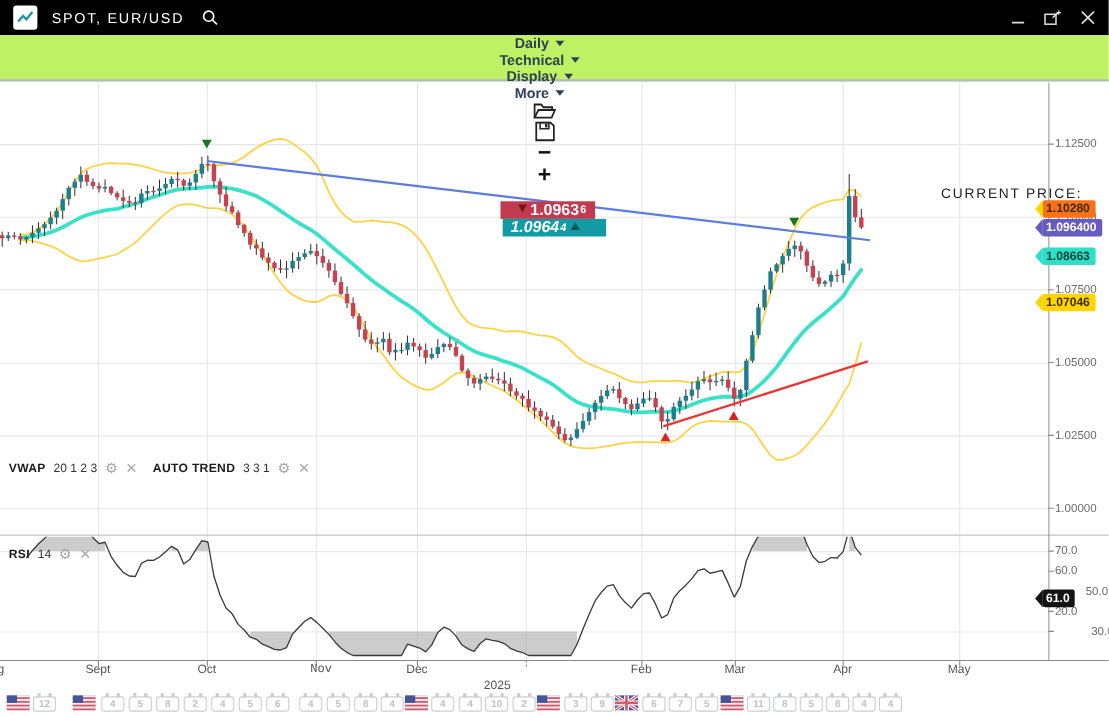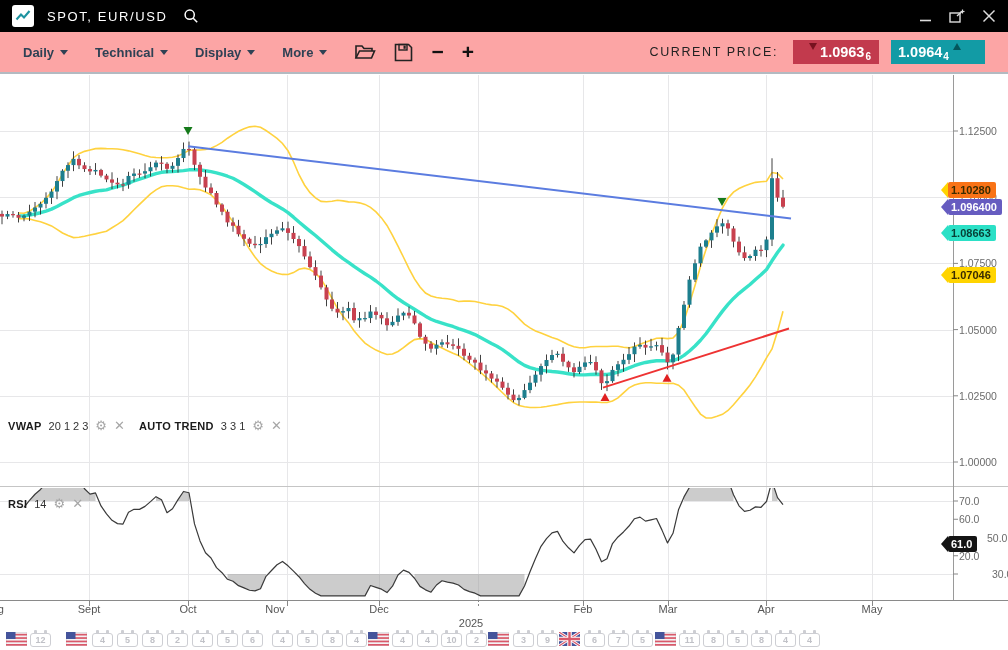--- a/index.html
+++ b/index.html
@@ -8,34 +8,34 @@
   
   .titlebar{position:relative;z-index:20;height:32px;background:#000;display:flex;align-items:center;
             padding:0 12px;box-sizing:border-box;}
   .logo{width:22px;height:22px;background:#fff;border-radius:3px;margin-right:13px;
         display:flex;align-items:center;justify-content:center;}
   .win-title{color:#fff;font-size:13px;letter-spacing:1.6px;margin-right:16px;white-space:nowrap;}
   .tb-search{display:flex;align-items:center;}
   .win-controls{margin-left:auto;display:flex;gap:17px;align-items:center;}
   .win-controls svg{display:block;}
   
-  .toolbar{position:relative;z-index:20;height:42px;background:#fca5a5;border-bottom:2px solid #b3bac1;
-           display:flex;align-items:center;padding:0 23px;box-sizing:border-box;}
+  .toolbar{position:relative;z-index:20;height:42px;background:#bef264;border-bottom:2px solid #b3bac1;
+           display:flex;align-items:center;padding:0 9px;box-sizing:border-box;flex-direction:column;}
   .menu{font-size:13px;font-weight:bold;color:#2e4154;margin-right:27px;display:flex;
         align-items:center;gap:6px;cursor:pointer;}
   .caret{width:0;height:0;border-left:4px solid transparent;border-right:4px solid transparent;
          border-top:5px solid #2e4154;}
   .tool-ic{margin-right:18px;display:flex;align-items:center;cursor:pointer;}
   .glyph-ic{font-size:21px;font-weight:bold;color:#111;line-height:20px;margin-right:18px;cursor:pointer;}
   .cp-label{margin-left:auto;font-size:12.5px;letter-spacing:1.6px;color:#222;margin-right:15px;white-space:nowrap;}
   .px-badge{height:24px;display:flex;align-items:center;font-size:14.5px;font-weight:bold;color:#fff;
             padding:0 7px;position:relative;}
   .px-badge .pip{font-size:10px;align-self:flex-end;margin:0 1px 2px 1px;}
   .bid{background:#c23a4d;margin-right:12px;min-width:72px;justify-content:flex-end;}
-  .ask{background:#129ba5;min-width:80px;justify-content:flex-start;}
+  .ask{background:#129ba5;min-width:80px;justify-content:flex-start;font-style:italic;}
   .arr-dn{width:0;height:0;border-left:4px solid transparent;border-right:4px solid transparent;
           border-top:7px solid #77121f;margin-right:3px;align-self:flex-start;margin-top:3px;}
   .arr-up{width:0;height:0;border-left:4px solid transparent;border-right:4px solid transparent;
           border-bottom:7px solid #04565c;margin-left:3px;align-self:flex-start;margin-top:3px;}
   
   #chart-svg{position:absolute;left:0;top:0;z-index:1;}
   #overlays{position:absolute;left:0;top:0;width:1008px;height:620px;z-index:2;}
   .tick-label{position:absolute;left:959px;font-size:10.5px;color:#6b6b6b;transform:translateY(-50%);white-space:nowrap;}
   .tag{position:absolute;left:948px;font-size:11px;font-weight:bold;height:16px;line-height:16px;
        padding:0 5px 0 3px;border-radius:2px;white-space:nowrap;}
@@ -509,27 +509,27 @@
     <div class="tick-label" style="top: 555.75px;">20.0</div>
     <div class="tick-label" style="top: 574px; margin-left: 33px;">30.0</div>
     <div class="tag" style="top: 181.786px; background: #f97316; color: rgb(58, 44, 0); --bg: #ffd400;">1.10280</div>
     <div class="tag" style="top: 198.733px; background: rgb(102, 92, 192); color: rgb(255, 255, 255); --bg: #665cc0;">1.096400</div>
     <div class="tag" style="top: 224.604px; background: rgb(43, 224, 198); color: rgb(7, 63, 53); --bg: #2be0c6;">1.08663</div>
     <div class="tag" style="top: 267.422px; background: rgb(255, 212, 0); color: rgb(58, 44, 0); --bg: #ffd400;">1.07046</div>
     <div class="tag" style="top: 509.425px; background: rgb(20, 20, 20); color: rgb(255, 255, 255); margin-top: 27px; --bg: #141414;">61.0</div>
     <div class="month" style="left: -6px;">Aug</div>
     <div class="month" style="left: 89px;">Sept</div>
     <div class="month" style="left: 188px;">Oct</div>
-    <div class="month" style="left: 275px;">Nov</div>
+    <div class="month" style="left: 292px; font-family: Liberation Mono, monospace;">Nov</div>
     <div class="month" style="left: 379px;">Dec</div>
     <div class="month" style="left: 583px;">Feb</div>
     <div class="month" style="left: 668px;">Mar</div>
     <div class="month" style="left: 766px;">Apr</div>
     <div class="month" style="left: 872px;">May</div>
-    <div class="year" style="left: 471px;">2025</div>
+    <div class="year" style="left: 452px;">2025</div>
     <div class="flag" style="left: 6px;"><svg width="21" height="14" viewBox="0 0 21 14">
         <rect width="21" height="14" fill="#f3f3f5" stroke="#d0d0d5" stroke-width="1"></rect>
     <rect y="1.8" width="21" height="1.7" fill="#d9596a"></rect>
         <rect y="5.2" width="21" height="1.7" fill="#d9596a"></rect>
     <rect y="8.6" width="21" height="1.7" fill="#d9596a"></rect>
         <rect y="12" width="21" height="1.7" fill="#d9596a"></rect>
     <rect width="9.5" height="7" fill="#44549b"></rect>
       </svg></div>
     <div class="cal" style="left: 30px;">
       <span>12</span>

